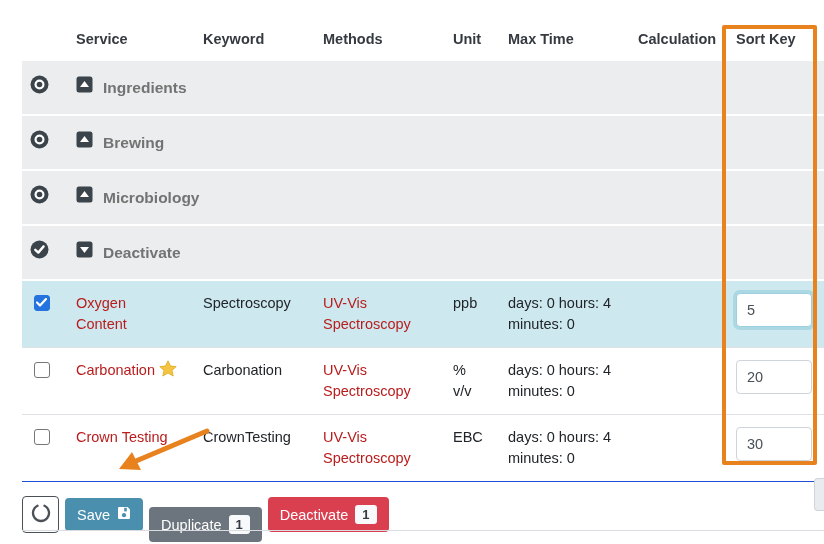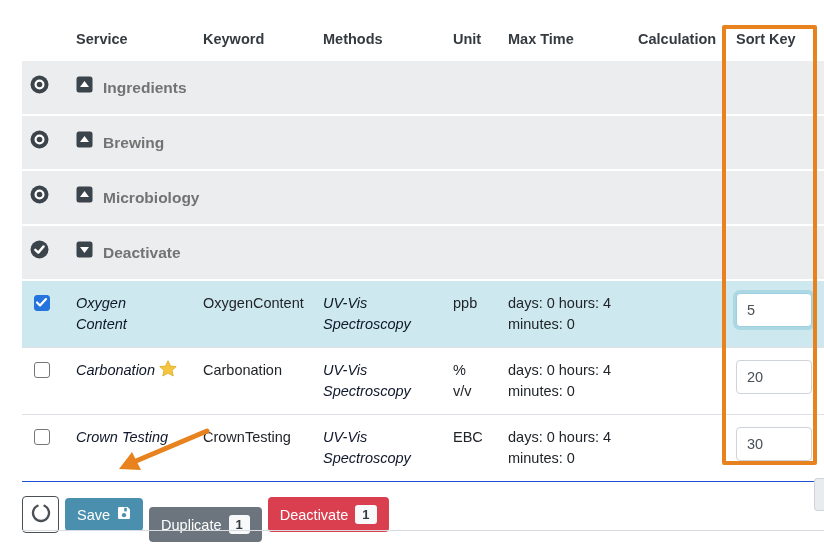--- a/index.html
+++ b/index.html
@@ -51,21 +51,21 @@
     font-weight: 700;
     color: #737373;
     margin-left: 6px;
     vertical-align: middle;
   }
   tr.data-row { border-top: 1px solid #dee2e6; background: #fff; }
   tr.data-row.selected { background: #cde9ef; border-top: 2px solid #fff; }
   tr.last-row { border-bottom: 1px solid #1d4ed8; }
 
   .svg-ico { vertical-align: middle; display: inline-block; }
-  a.cell-link { color: #0f172a; text-decoration: none; cursor: pointer; font-style: italic; }
+  a.cell-link { color: #b91c1c; text-decoration: none; cursor: pointer; }
   .service-text { display: inline-block; max-width: 96px; vertical-align: top; }
   .keyword-text { color: #212529; }
 
   .checkbox {
     width: 16px; height: 16px;
     border-radius: 3px;
     margin: 2px 0 0 4px;
     display: inline-block;
   }
   .checkbox.unchecked { background: #fff; border: 1.5px solid #767676; }
@@ -274,21 +274,21 @@
         <td>
           <span class="checkbox checked">
             <svg width="11" height="9" viewBox="0 0 11 9">
                 <polyline points="1,4.5 4,7.5 10,1" fill="none" stroke="#fff" stroke-width="2.2" stroke-linecap="round" stroke-linejoin="round"></polyline>
               </svg>
           </span>
         </td>
         <td>
           <a class="cell-link"><span class="service-text">Oxygen Content</span></a>
         </td>
-        <td class="keyword-text">OxygenContent</td>
+        <td class="keyword-text">Spectroscopy</td>
         <td>
           <a class="cell-link">UV-Vis Spectroscopy</a>
         </td>
         <td>
             <div>ppb</div>
           </td>
         <td>
           <div>days: 0 hours: 4</div>
           <div>minutes: 0</div>
         </td>

